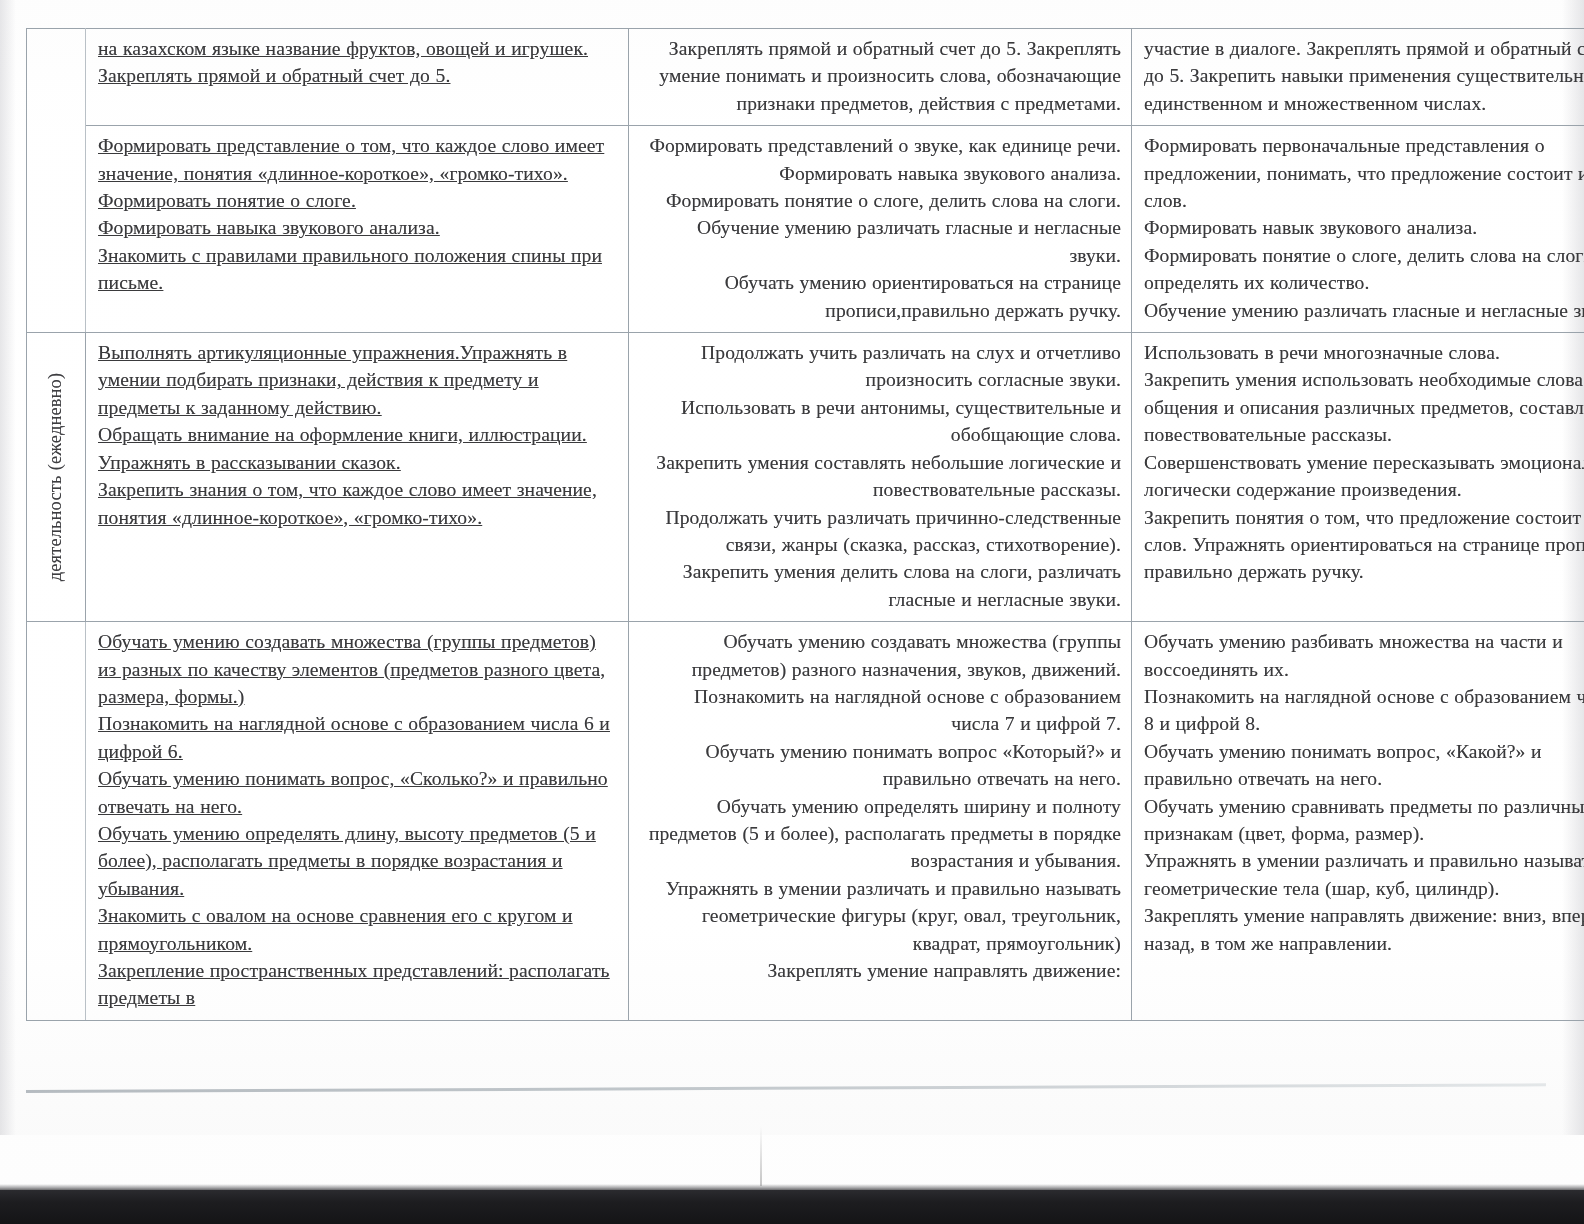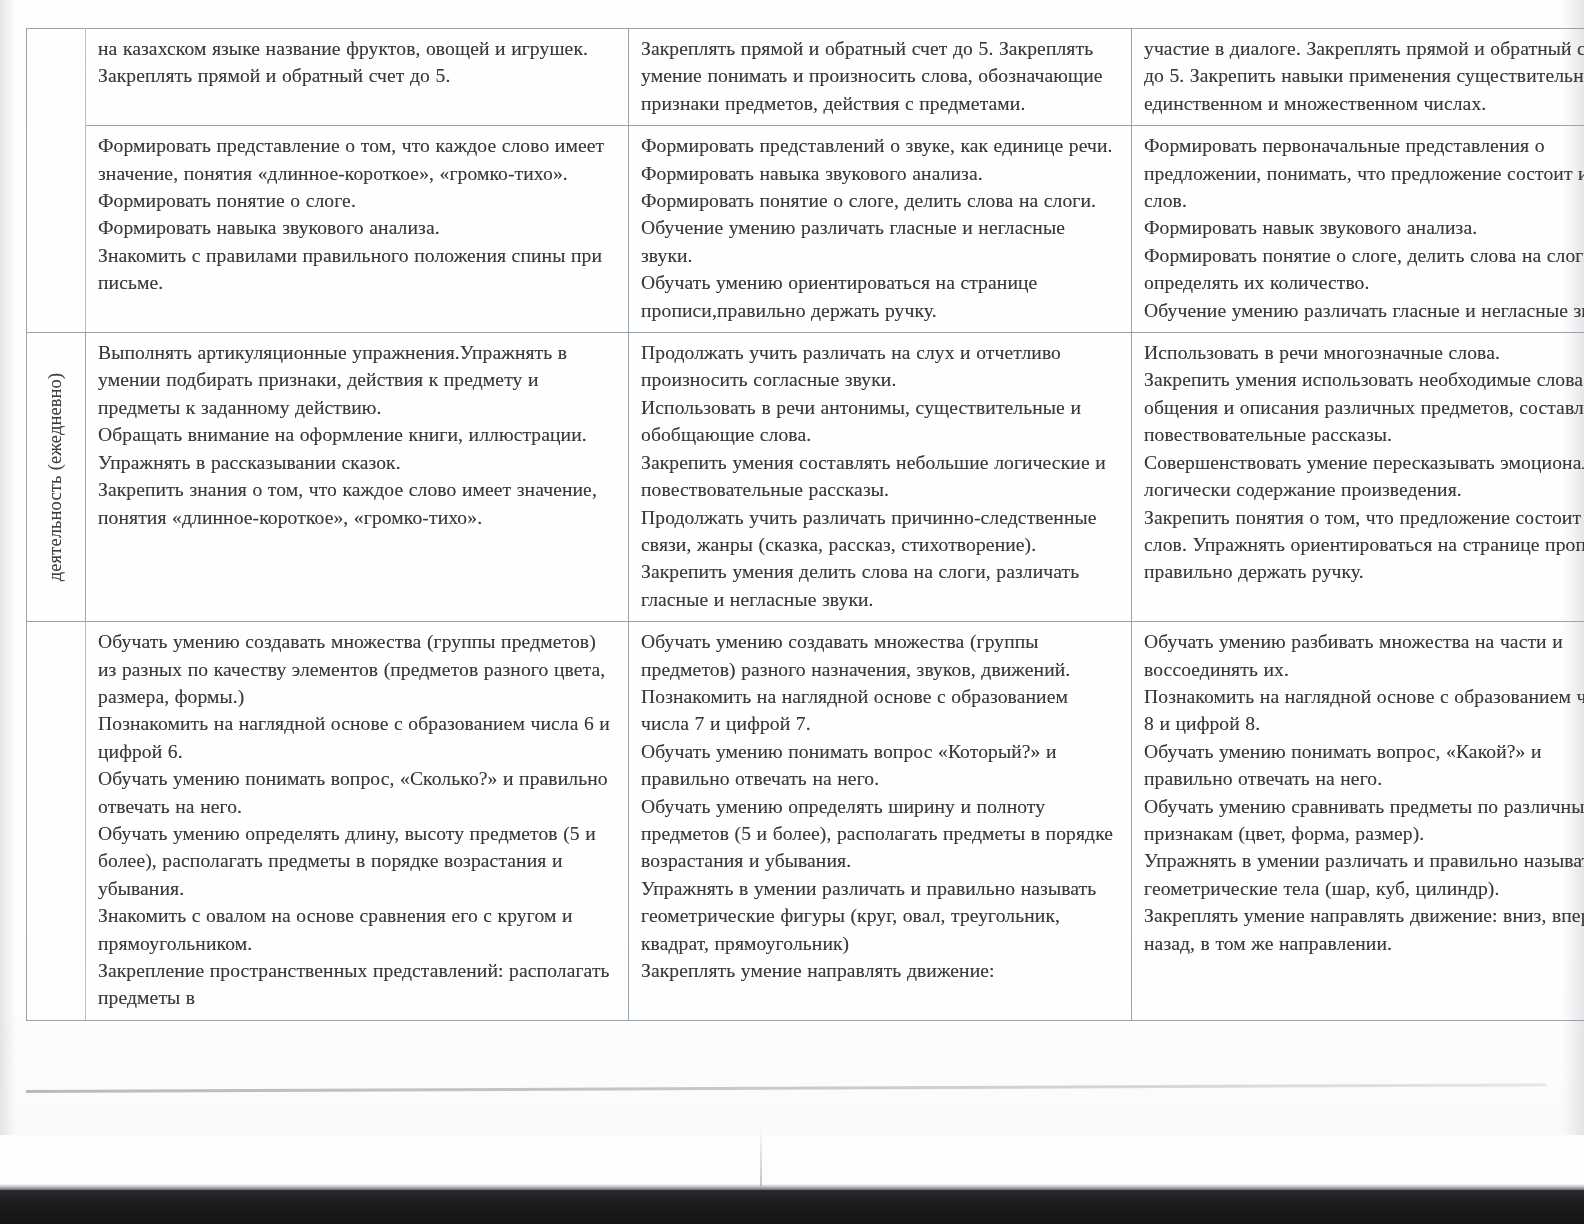--- a/index.html
+++ b/index.html
@@ -81,22 +81,22 @@
     left:50%;top:50%;
     transform:translate(-50%,-50%) rotate(-90deg);
     transform-origin:center center;
     white-space:nowrap;
     font-size:18.5px;
     color:#3d3d40;
     font-family:"Liberation Serif","DejaVu Serif",serif;
     text-shadow:0 0 .6px rgba(90,90,95,.5);
   }
 
-  td.c1{width:520px;}
-  td.c2{width:480px;}
+  td.c1{width:520px;text-decoration:underline;}
+  td.c2{width:480px;text-align:right;}
   td.c3{width:484px;}
 
   
   tr.row-1 td.c1,tr.row-1 td.c2,tr.row-1 td.c3{border-top:1px solid #9aa3ab;}
 
   
   .skew-line{
     position:absolute;left:0;top:1062px;width:1520px;height:3px;
     background:linear-gradient(90deg,#a9b0b6 0%,#b5bcc1 40%,#c9ced2 70%,#dfe3e5 100%);
     transform:rotate(-.25deg);

